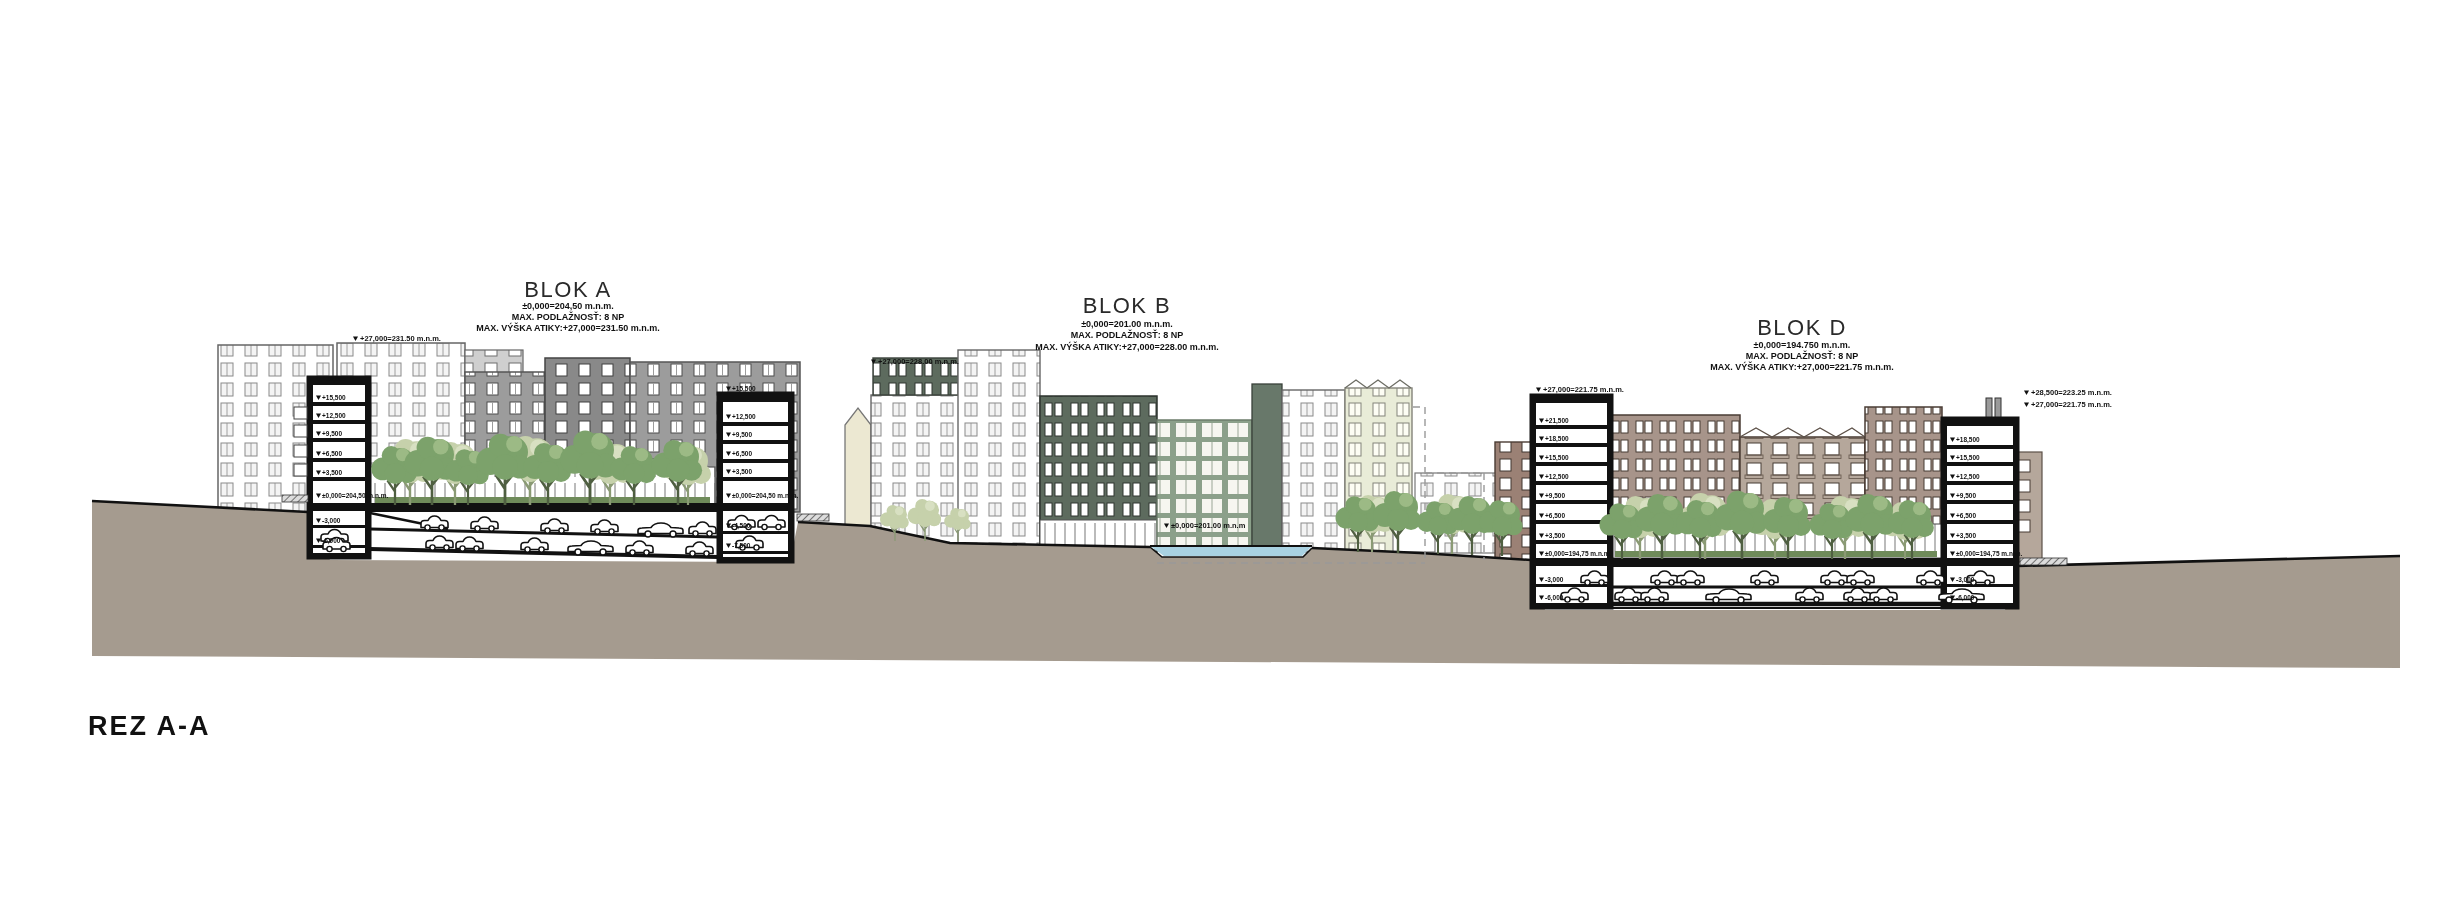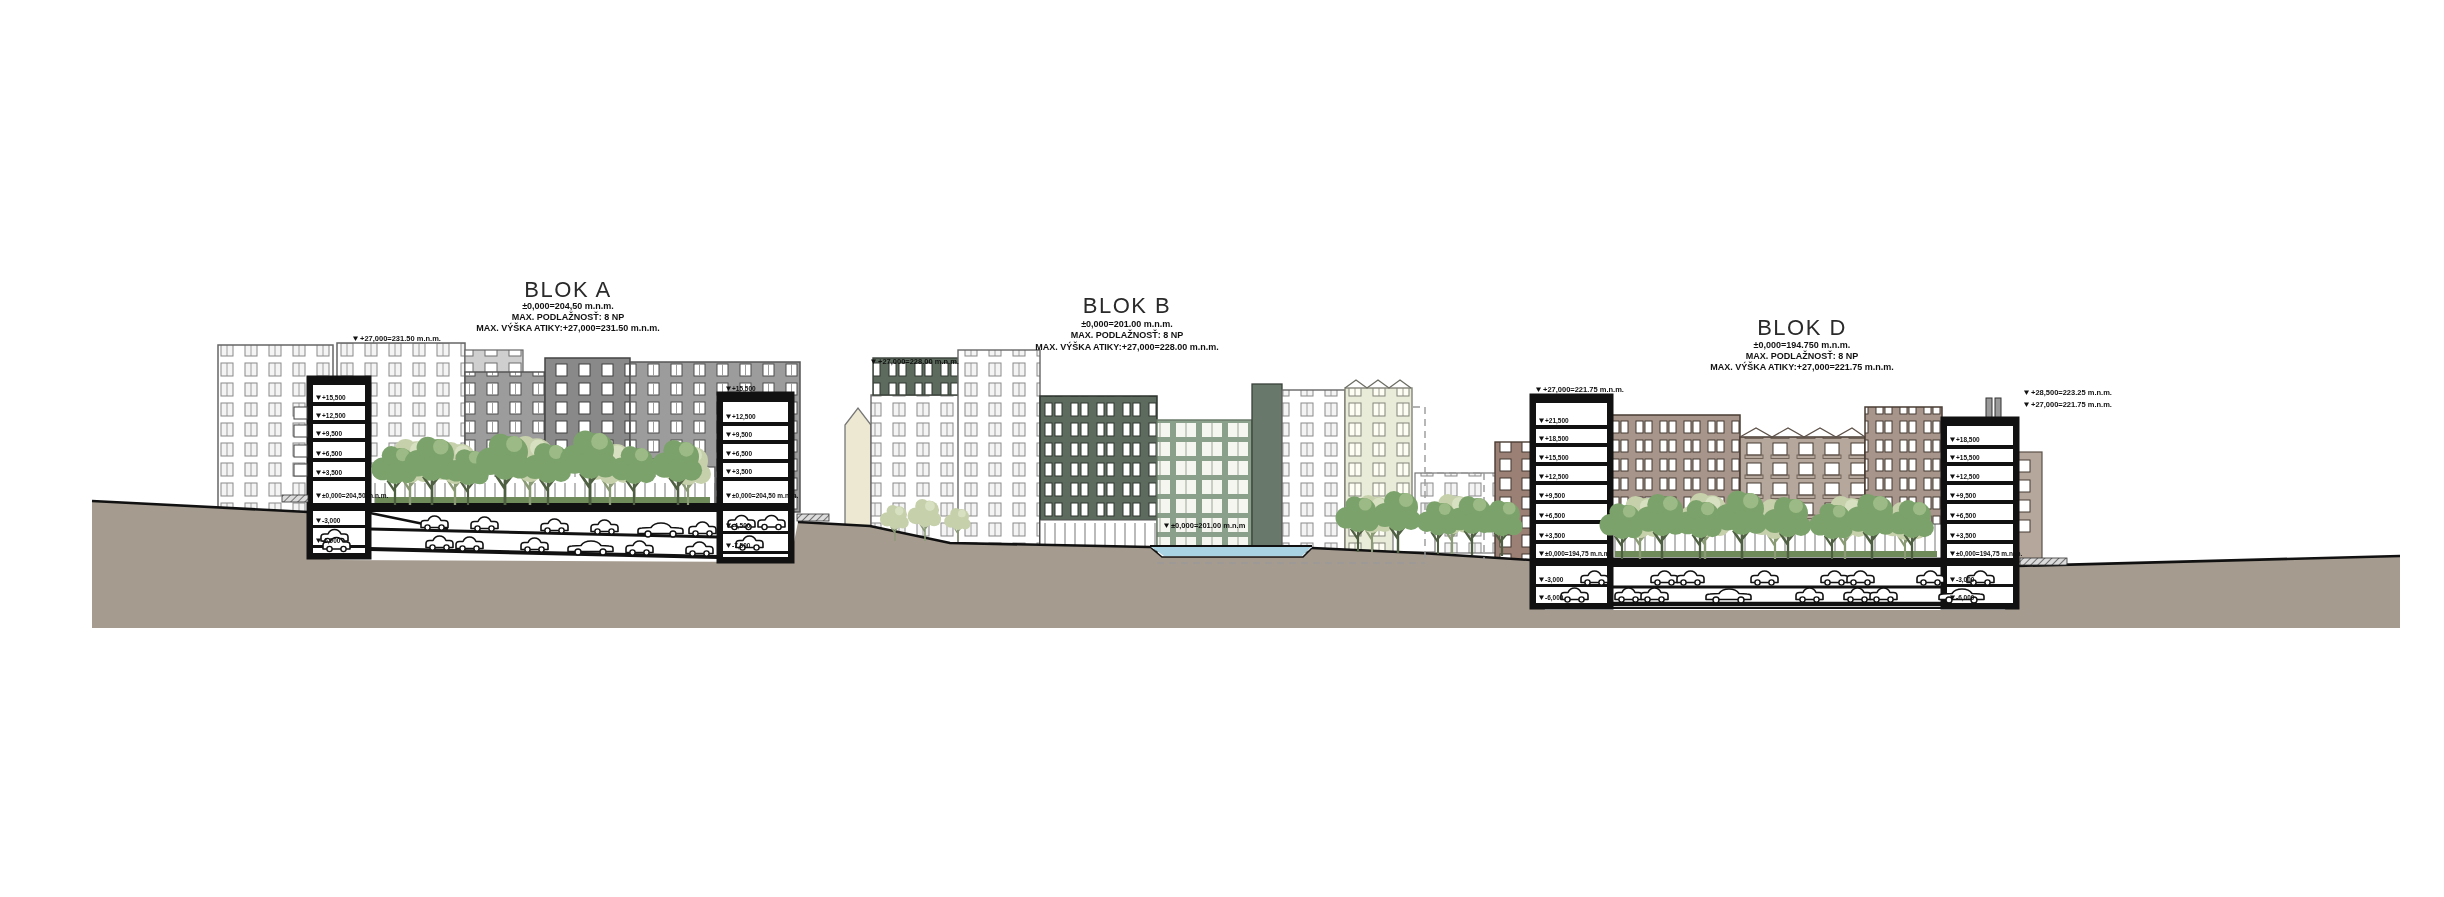--- a/index.html
+++ b/index.html
@@ -1,16 +1,16 @@
 <!DOCTYPE html>
 <html><head>
 <meta charset="utf-8">
 <style>
   html,body{margin:0;padding:0;background:#ffffff;}
-  .stage{position:relative;width:2444px;height:628px;background:#fff;overflow:hidden;
+  .stage{position:relative;width:2444px;height:897px;background:#fff;overflow:hidden;
          font-family:"Liberation Sans", sans-serif;}
   svg text{font-family:"Liberation Sans", sans-serif;fill:#1b1b1b;}
   .t-title{font-size:22px;letter-spacing:1.5px;fill:#2a2a2a;}
   .t-spec{font-size:9px;font-weight:bold;fill:#111;}
   .t-anno{font-size:7.5px;font-weight:bold;fill:#111;}
   .t-lvl{font-size:6.5px;font-weight:bold;fill:#111;}
   .t-rez{font-size:27px;font-weight:bold;letter-spacing:2px;fill:#111;}
 </style>
 </head>
 <body>

